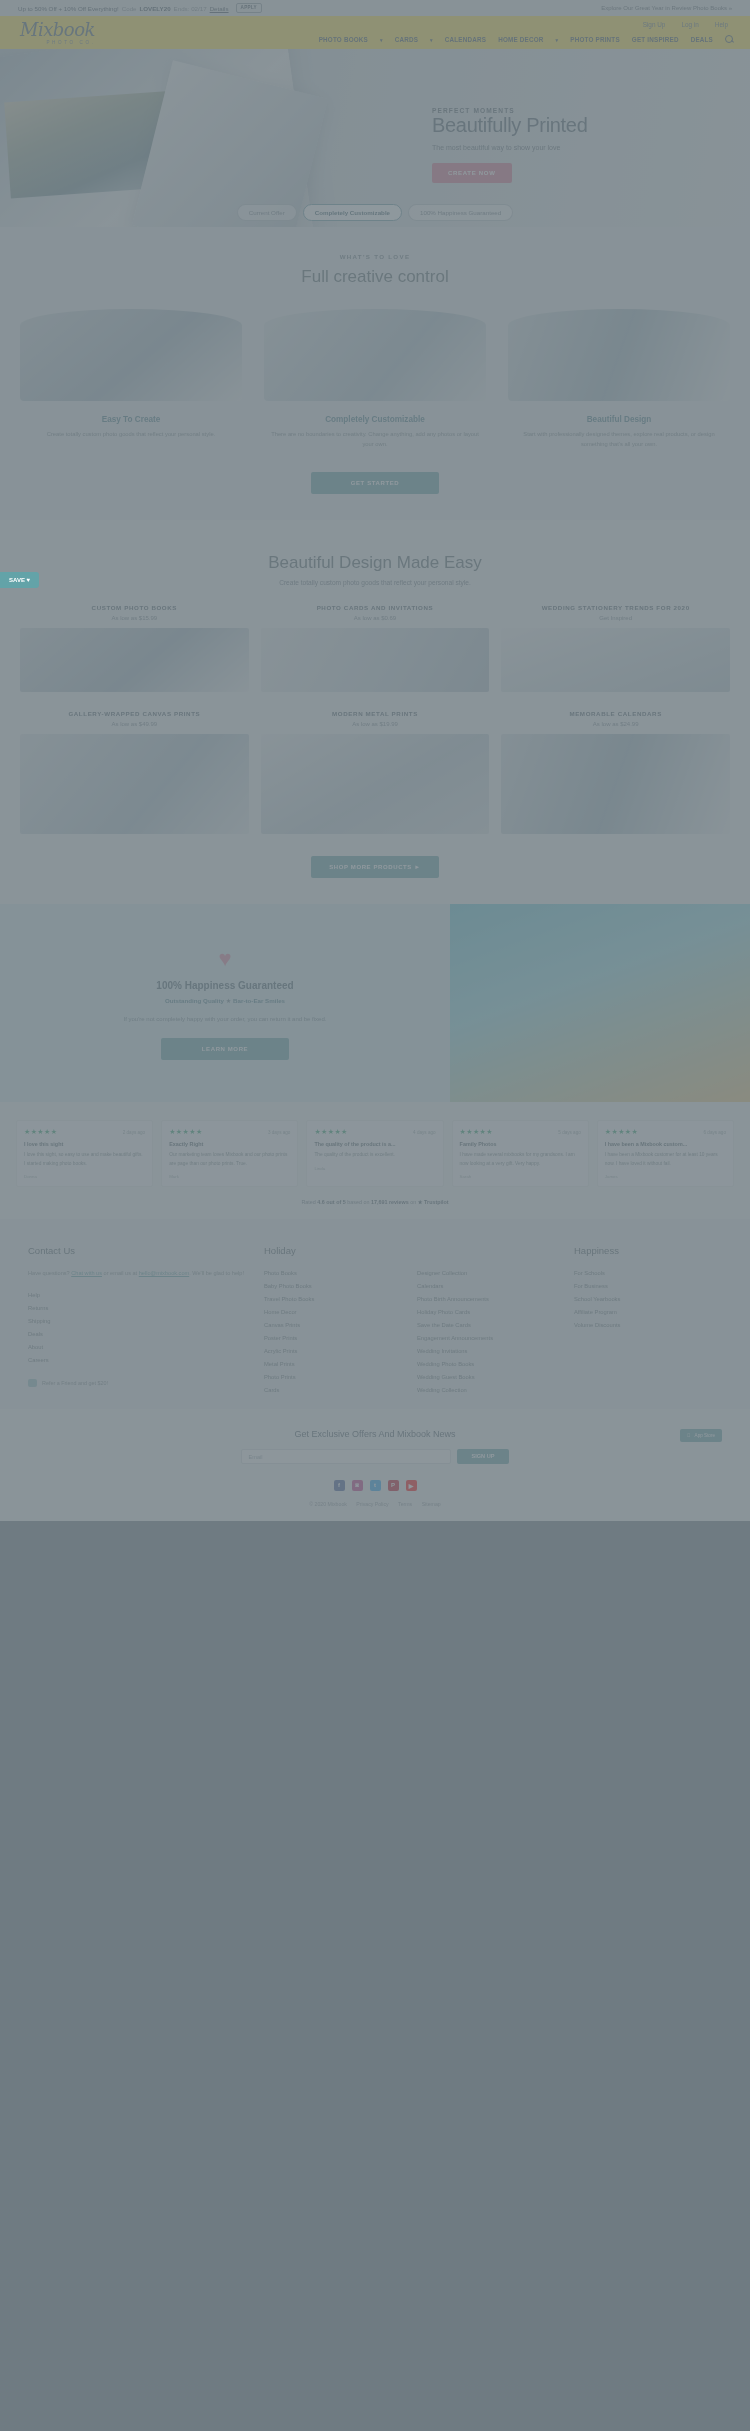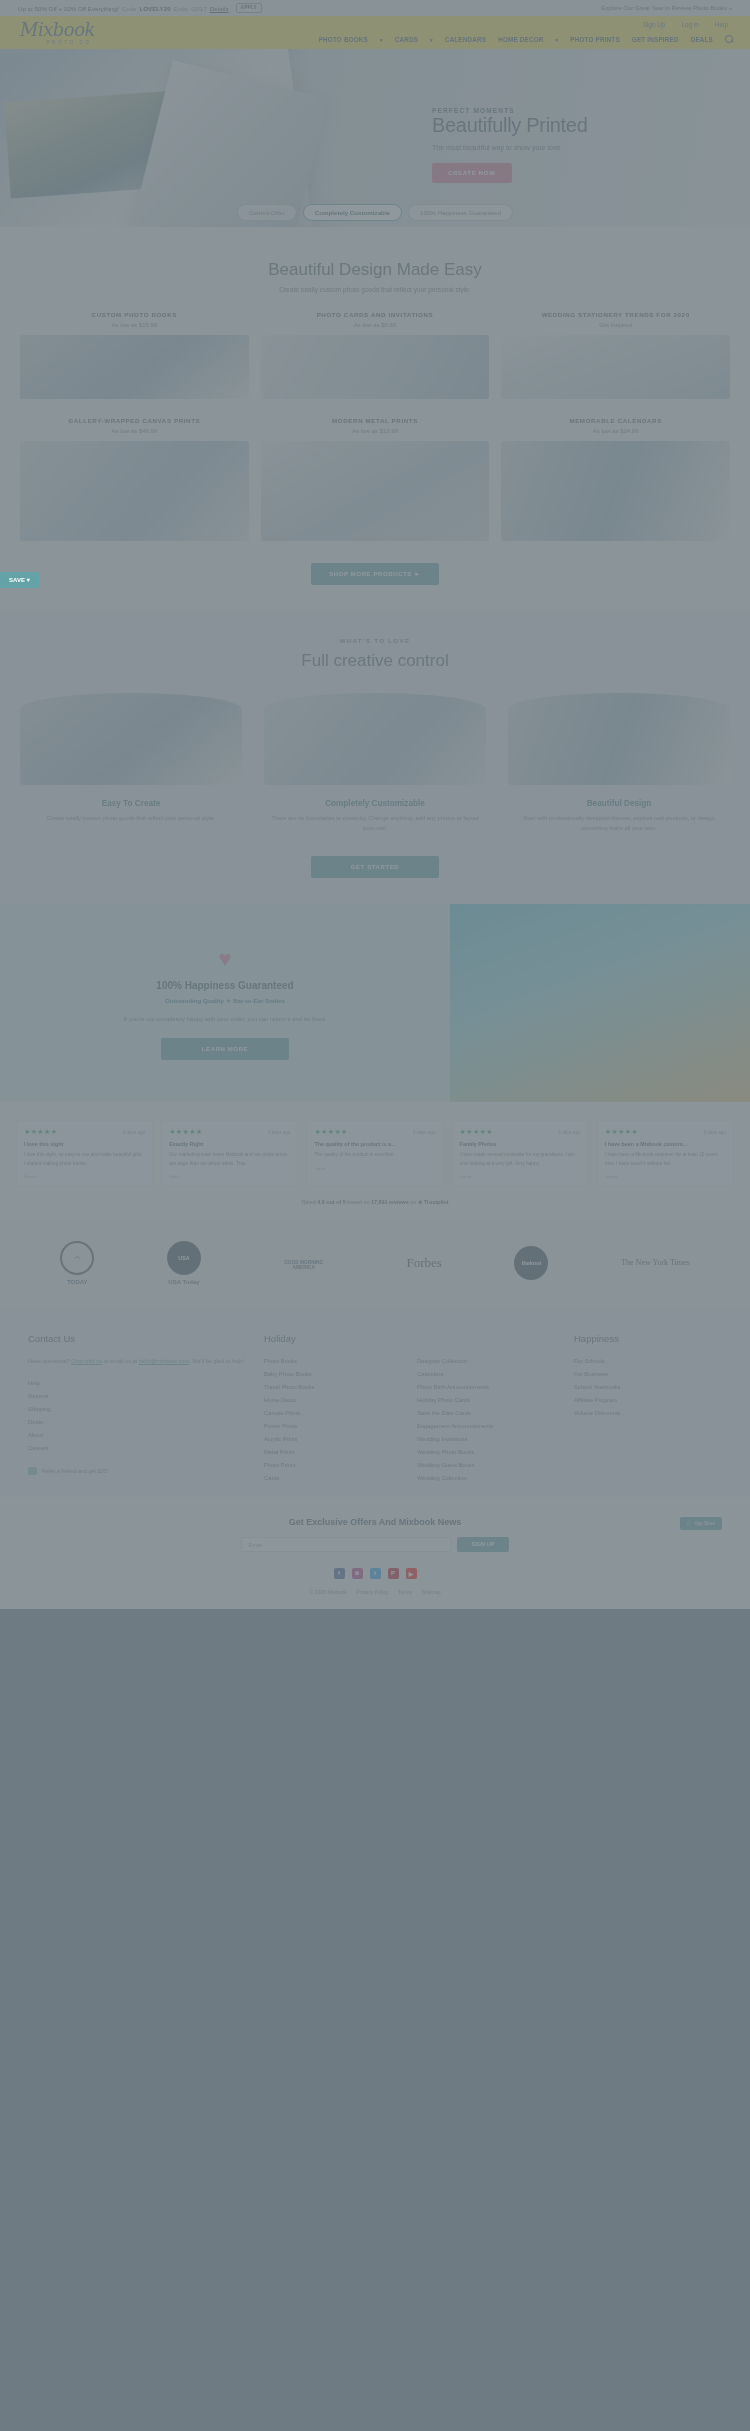--- a/index.html
+++ b/index.html
@@ -173,21 +173,21 @@
   .fnote a { color:#5f9ea4; }
   .flist { margin-top: 14px; display:flex; flex-direction:column; gap: 7px; }
   .flist a, .fcol-links a { font-size: 5.8px; color:#66767e; text-decoration:none; }
   .ftwo { display:grid; grid-template-columns: 1fr 1fr; gap: 10px; margin-top: 14px; }
   .fcol-links { display:flex; flex-direction:column; gap: 7px; }
   .fchat { display:flex; align-items:center; gap:5px; font-size:5.4px; color:#7b8990; margin-top: 16px; }
   .fchat-ico { width:9px; height:8px; background:#8fb9bd; border-radius:2px; }
 
   
   .news { background:#e7ebec; padding: 20px 28px 14px; text-align:center; position:relative; }
-  .news-h { font-size: 9px; font-weight:700; color:#4c5e68; }
+  .news-h { font-size: 9px; font-weight:400; color:#4c5e68; }
   .news-form { margin-top: 10px; display:flex; justify-content:center; gap: 6px; }
   .news-input { width: 210px; height: 15px; background:#f3f5f6; border:1px solid #cfd6d9; border-radius:2px; font-size:5.6px; color:#9aa6ab; padding: 0 6px; line-height:15px; text-align:left; }
   .news-btn { background:#5f9ea4; color:#fff; font-size:5.6px; font-weight:700; padding: 0 14px; line-height:15px; height:15px; border-radius:2px; }
   .app-badge { position:absolute; right:28px; top: 20px; display:flex; align-items:center; gap:4px; background:#5f9ea4; color:#fff; padding:4px 7px; border-radius:2px; font-size:4.6px; }
   .social { display:flex; justify-content:center; gap: 7px; margin-top: 16px; }
   .soc { width: 11px; height: 11px; border-radius:2px; display:flex; align-items:center; justify-content:center; color:#fff; font-size:6px; font-weight:700; }
   .legal { text-align:center; font-size:5.2px; color:#8a969c; margin-top: 10px; }
   .legal span { margin: 0 4px; }
 </style>
 </head>
@@ -243,63 +243,20 @@
     </div>
     <div class="hero-tabs">
       <span class="tab">Current Offer</span>
       <span class="tab active">Completely Customizable</span>
       <span class="tab">100% Happiness Guaranteed</span>
     </div>
   </div>
 
   <div class="save-tab">SAVE ♥</div>
 
-  <div class="sec">
-    <div class="sec-h2">Beautiful Design Made Easy</div>
-    <div class="sec-sub">Create totally custom photo goods that reflect your personal style.</div>
-
-    <div class="grid">
-      <div>
-        <div class="card-title">CUSTOM PHOTO BOOKS</div>
-        <div class="card-price">As low as $15.99</div>
-        <div class="card-img img-a"></div>
-      </div>
-      <div>
-        <div class="card-title">PHOTO CARDS AND INVITATIONS</div>
-        <div class="card-price">As low as $0.69</div>
-        <div class="card-img img-b"></div>
-      </div>
-      <div>
-        <div class="card-title">WEDDING STATIONERY TRENDS FOR 2020</div>
-        <div class="card-price">Get Inspired</div>
-        <div class="card-img img-c"></div>
-      </div>
-    </div>
-
-    <div class="grid">
-      <div>
-        <div class="card-title">GALLERY-WRAPPED CANVAS PRINTS</div>
-        <div class="card-price">As low as $49.99</div>
-        <div class="card-img tall img-d"></div>
-      </div>
-      <div>
-        <div class="card-title">MODERN METAL PRINTS</div>
-        <div class="card-price">As low as $19.99</div>
-        <div class="card-img tall img-e"></div>
-      </div>
-      <div>
-        <div class="card-title">MEMORABLE CALENDARS</div>
-        <div class="card-price">As low as $24.99</div>
-        <div class="card-img tall img-f"></div>
-      </div>
-    </div>
-
-    <div class="teal-btn">SHOP MORE PRODUCTS ►</div>
-  </div>
-
   <div class="sec alt">
     <div class="sec-eyebrow">WHAT'S TO LOVE</div>
     <div class="sec-h2">Full creative control</div>
     <div class="three">
       <div>
         <div class="feat-img img-a"></div>
         <div class="feat-h">Easy To Create</div>
         <div class="feat-p">Create totally custom photo goods that reflect your personal style.</div>
       </div>
       <div>
@@ -307,20 +264,63 @@
         <div class="feat-h">Completely Customizable</div>
         <div class="feat-p">There are no boundaries to creativity. Change anything, add any photos or layout your own.</div>
       </div>
       <div>
         <div class="feat-img img-f"></div>
         <div class="feat-h">Beautiful Design</div>
         <div class="feat-p">Start with professionally designed themes, explore real products, or design something that's all your own.</div>
       </div>
     </div>
     <div class="teal-btn">GET STARTED</div>
+  </div>
+
+  <div class="sec">
+    <div class="sec-h2">Beautiful Design Made Easy</div>
+    <div class="sec-sub">Create totally custom photo goods that reflect your personal style.</div>
+
+    <div class="grid">
+      <div>
+        <div class="card-title">CUSTOM PHOTO BOOKS</div>
+        <div class="card-price">As low as $15.99</div>
+        <div class="card-img img-a"></div>
+      </div>
+      <div>
+        <div class="card-title">PHOTO CARDS AND INVITATIONS</div>
+        <div class="card-price">As low as $0.69</div>
+        <div class="card-img img-b"></div>
+      </div>
+      <div>
+        <div class="card-title">WEDDING STATIONERY TRENDS FOR 2020</div>
+        <div class="card-price">Get Inspired</div>
+        <div class="card-img img-c"></div>
+      </div>
+    </div>
+
+    <div class="grid">
+      <div>
+        <div class="card-title">GALLERY-WRAPPED CANVAS PRINTS</div>
+        <div class="card-price">As low as $49.99</div>
+        <div class="card-img tall img-d"></div>
+      </div>
+      <div>
+        <div class="card-title">MODERN METAL PRINTS</div>
+        <div class="card-price">As low as $19.99</div>
+        <div class="card-img tall img-e"></div>
+      </div>
+      <div>
+        <div class="card-title">MEMORABLE CALENDARS</div>
+        <div class="card-price">As low as $24.99</div>
+        <div class="card-img tall img-f"></div>
+      </div>
+    </div>
+
+    <div class="teal-btn">SHOP MORE PRODUCTS ►</div>
   </div>
 
 
   <div class="guar">
     <div class="guar-left">
       <div class="heart">♥</div>
       <div class="guar-h">100% Happiness Guaranteed</div>
       <div class="guar-q">
         <b>Outstanding Quality</b>
         <span>★</span>
@@ -383,42 +383,20 @@
     <div class="trust">
       <span>Rated</span>
       <b>4.6 out of 5</b>
       <span>based on</span>
       <b>17,691 reviews</b>
       <span>on</span>
       <b>★ Trustpilot</b>
     </div>
   </div>
 
-  <div class="press">
-    <div class="press-item">
-      <div class="badge-circ" style="background:transparent;color:#4a5a62;border:2px solid #4a5a62">◠</div>
-      <div class="press-label">TODAY</div>
-    </div>
-    <div class="press-item">
-      <div class="badge-circ">USA</div>
-      <div class="press-label">USA Today</div>
-    </div>
-    <div class="press-item">
-      <div class="press-label" style="max-width:60px;font-size:4.8px">GOOD MORNING AMERICA</div>
-    </div>
-    <div class="press-item">
-      <div class="press-serif">Forbes</div>
-    </div>
-    <div class="press-item">
-      <div class="badge-circ">theknot</div>
-    </div>
-    <div class="press-item">
-      <div class="press-serif" style="font-size:8px;max-width:70px">The New York Times</div>
-    </div>
-  </div>
 
   <div class="footer">
     <div class="fcols">
 
       <div>
         <div class="fh">Contact Us</div>
         <div class="fnote">
           <span>Have questions?</span>
           <a href="#">Chat with us</a>
           <span>or email us at</span>

